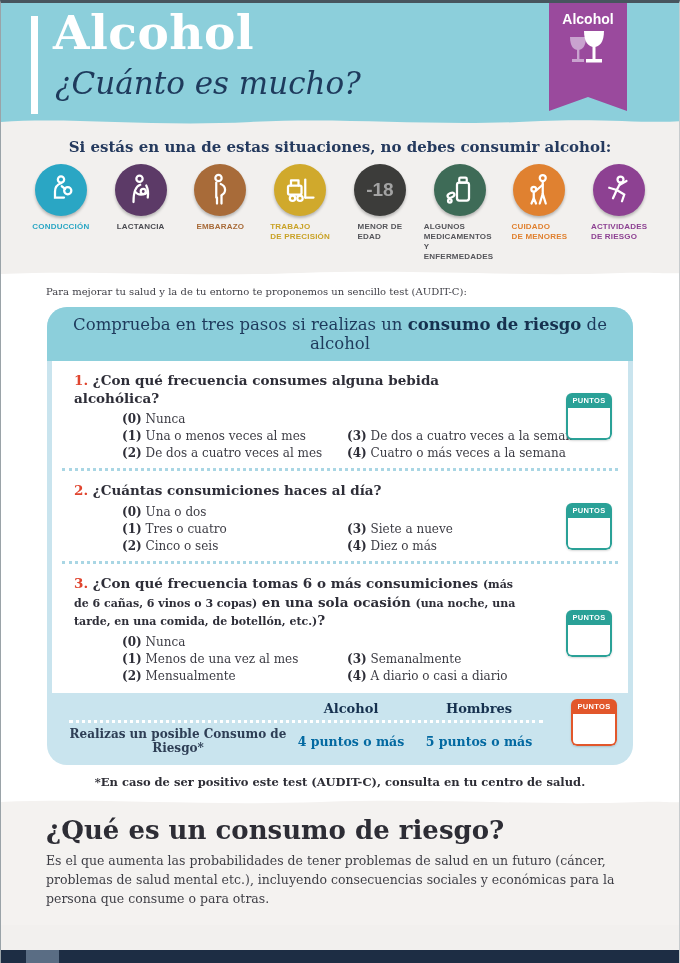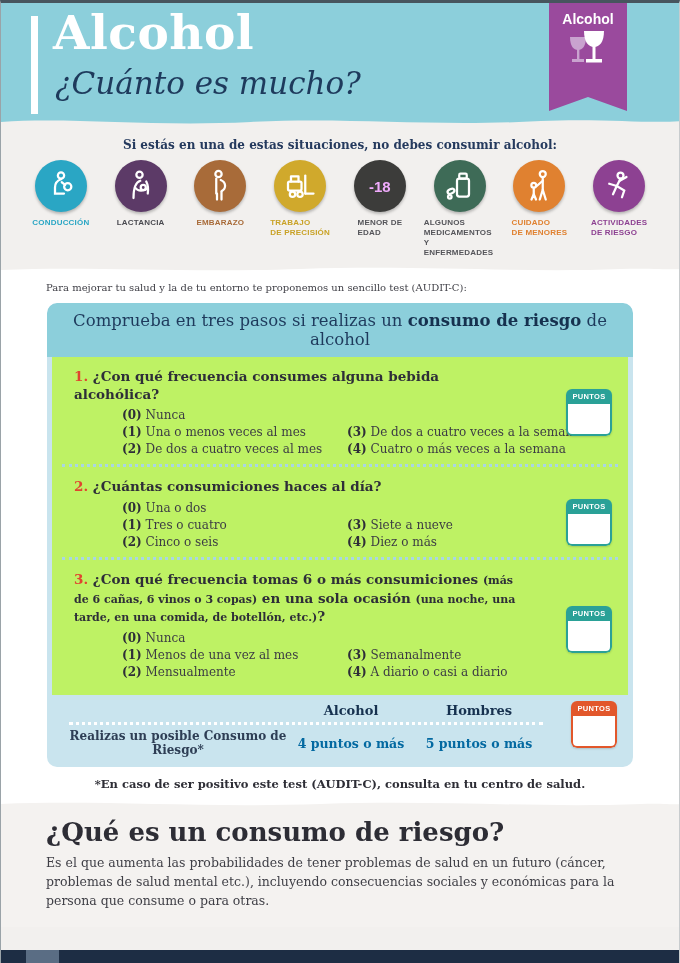--- a/index.html
+++ b/index.html
@@ -21,34 +21,34 @@
     display:flex;flex-direction:column;align-items:center;
     font-family:"Liberation Sans",sans-serif;
   }
   .ribbon-label{color:#fff;font-weight:bold;font-size:14px;margin-top:8px;}
   .hdr-wave{display:block;width:680px;height:13px;background:#8ccfdb;}
   .sec-wave{display:block;width:680px;height:10px;}
   
   .intro{padding:10px 20px 0 45px;font-size:12.5px;line-height:1.9;color:#3f3f46;}
   .intro b{color:#35353c;}
   
-  .sit-head{margin-top:10px;text-align:center;font-weight:bold;font-size:12px;color:#253a5e;}
+  .sit-head{margin-top:10px;text-align:center;font-weight:bold;font-size:15px;color:#253a5e;}
   .sit-row{display:flex;justify-content:center;gap:8px;margin-top:8px;padding:0 24px;}
   .sit-item{width:74px;display:flex;flex-direction:column;align-items:center;}
   .sit-circle{width:52px;height:52px;border-radius:50%;display:flex;align-items:center;justify-content:center;box-shadow:0 2px 3px rgba(0,0,0,.25);}
   .sit-circle svg{width:36px;height:36px;}
-  .minor-txt{color:#f0abfc;font-family:"Liberation Sans",sans-serif;font-weight:bold;font-size:15px;}
+  .minor-txt{color:#a3a3a3;font-family:"Liberation Sans",sans-serif;font-weight:bold;font-size:19px;}
   .sit-label{margin-top:6px;text-align:left;font-family:"Liberation Sans",sans-serif;font-weight:bold;font-size:8px;line-height:1.25;white-space:pre-line;letter-spacing:.2px;}
   
   .white-zone{background:#ffffff;}
   .test-intro{padding:8px 20px 8px 45px;font-size:10px;color:#3f3f46;}
-  .tbox{margin:2px 46px 0 46px;background:#c9e4ee;border-radius:10px;overflow:hidden;}
+  .tbox{margin:2px 46px 0 46px;background:#c9e4ee;border-radius:20px;overflow:hidden;}
   .tbox-head{background:#8ccfdb;text-align:center;padding:8px 10px;font-size:16.5px;color:#1e3a5c;border-radius:10px 10px 0 0;}
   .tbox-head b{color:#16314f;}
-  .tbox-body{background:#bef264;margin:0 5px;padding:2px 0 10px 0;}
+  .tbox-body{background:#ffffff;margin:0 5px;padding:2px 0 4px 0;}
   .q{position:relative;padding:8px 100px 6px 22px;}
   .q-title{font-weight:bold;font-size:13.5px;color:#2e2e38;line-height:1.35;}
   .q-num{color:#e0452f;font-weight:bold;}
   .q-small{font-size:11px;}
   .opts{margin:5px 0 0 48px;display:grid;grid-template-columns:225px 245px;row-gap:3px;font-size:12px;color:#3c3c44;}
   .opt b{color:#2e2e38;}
   .dotsep{border-top:3px dotted #a9d6e4;margin:2px 10px;}
   .puntos{position:absolute;right:16px;top:30px;width:46px;border-radius:6px;overflow:hidden;box-shadow:0 1px 2px rgba(0,0,0,.15);}
   .puntos-tab{background:#2aa197;color:#fff;font-family:"Liberation Sans",sans-serif;font-weight:bold;font-size:7.5px;text-align:center;padding:3px 0;letter-spacing:.3px;}
   .puntos-cell{background:#fff;height:30px;border:2px solid #2aa197;border-top:none;border-radius:0 0 6px 6px;}

